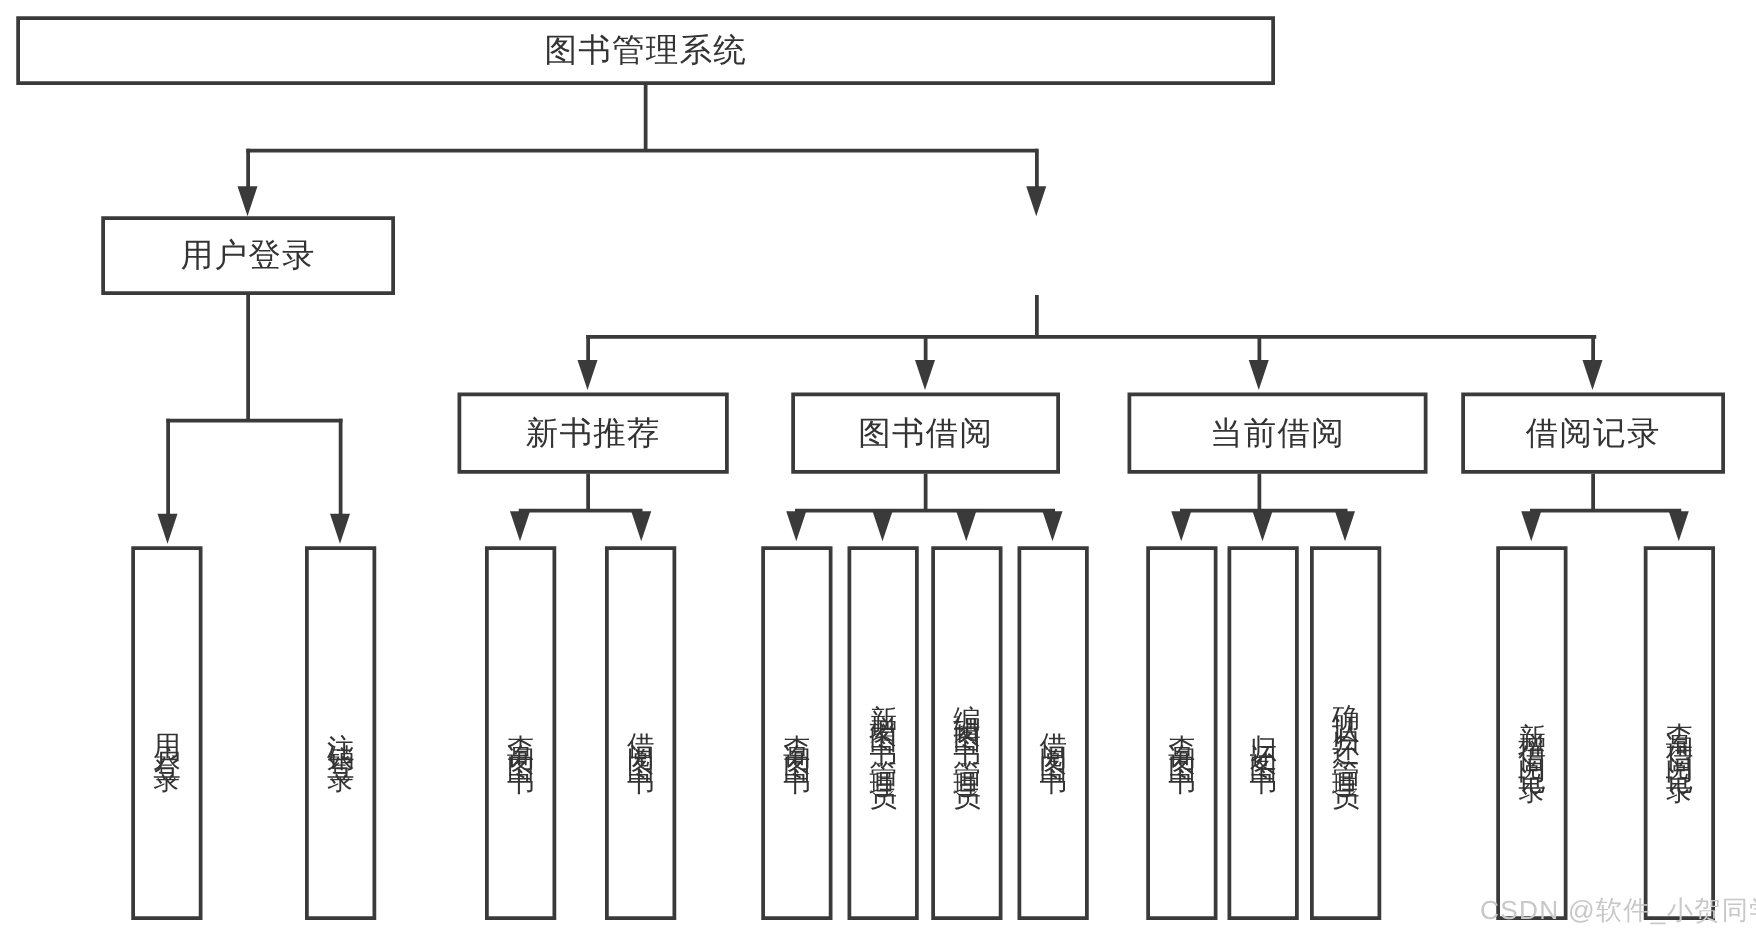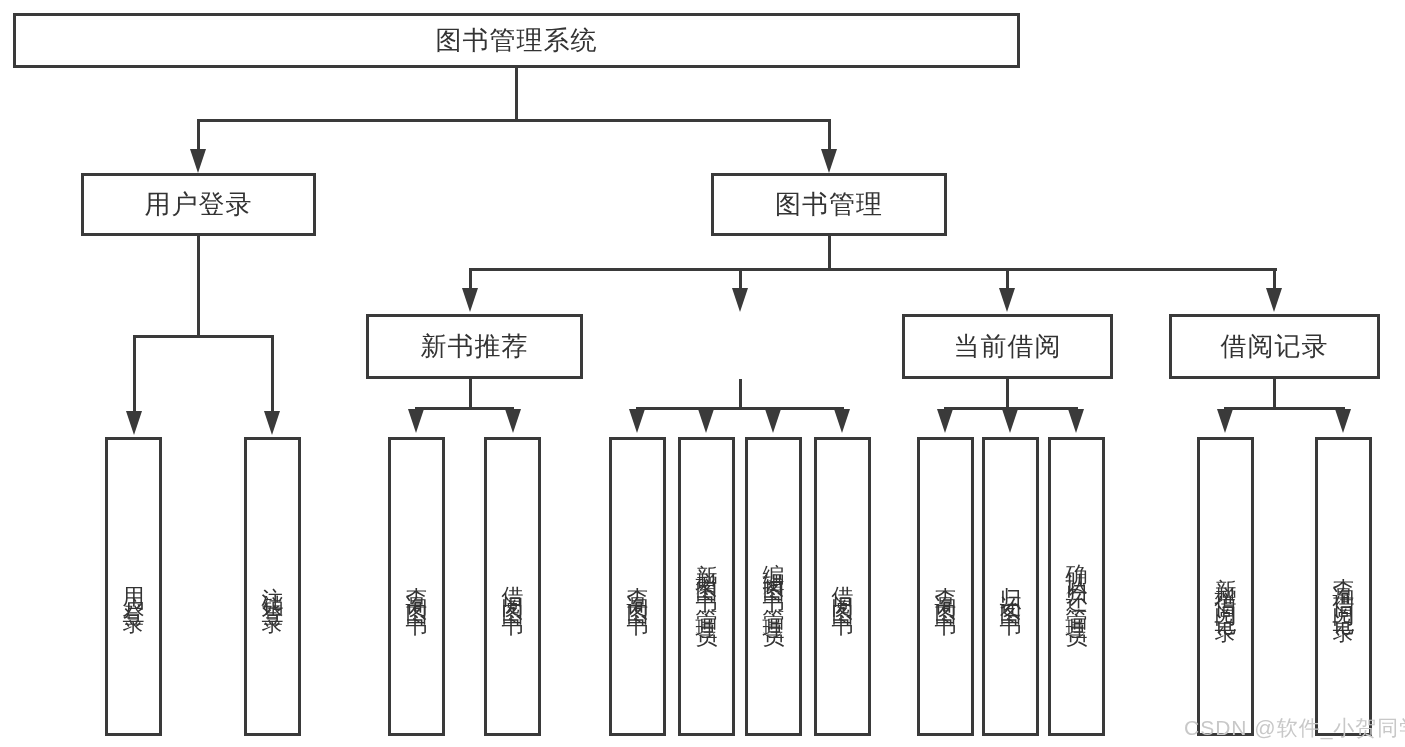--- a/index.html
+++ b/index.html
@@ -65,21 +65,21 @@
     z-index: 5;
   }
 
   
   .b-root { left: 13px;  top: 13px;  width: 1007px; height: 55px; }
   .b-l2a  { left: 81px;  top: 173px; width: 235px;  height: 63px; }
   .b-l2b  { left: 711px; top: 173px; width: 236px;  height: 63px; }
 
   .b-l3a { left: 366px;  top: 314px; width: 217px; height: 65px; }
   .b-l3b { left: 633px;  top: 314px; width: 215px; height: 65px; }
-  .b-l3c { left: 902px;  top: 314px; width: 211px; height: 65px; }
+  .b-l3c { left: 902px;  top: 314px; width: 240px; height: 65px; }
   .b-l3d { left: 1169px; top: 314px; width: 211px; height: 65px; }
 
   .tall { top: 437px; width: 57px; height: 299px; }
   .b-c01 { left: 105px; }  .b-c02 { left: 244px; }
   .b-c11 { left: 388px; }  .b-c12 { left: 484px; }
   .b-c21 { left: 609px; }  .b-c22 { left: 678px; }
   .b-c23 { left: 745px; }  .b-c24 { left: 814px; }
   .b-c31 { left: 917px; }  .b-c32 { left: 982px; }  .b-c33 { left: 1048px; }
   .b-c41 { left: 1197px; } .b-c42 { left: 1315px; }
 </style>
@@ -91,41 +91,41 @@
   <div class="box h b-root">图书管理系统</div>
 
   <div class="vline" style="left:515px; top:68px; height:52px;"></div>
   <div class="hline" style="left:197px; top:119px; width:633px;"></div>
   <div class="vline" style="left:197px; top:119px; height:33px;"></div>
   <div class="vline" style="left:828px; top:119px; height:33px;"></div>
   <div class="arrow" style="left:190px; top:149px;"></div>
   <div class="arrow" style="left:821px; top:149px;"></div>
 
   <div class="box h b-l2a">用户登录</div>
-  <div class="box h b-l2b">图书管理</div>
 
   <div class="vline" style="left:197px; top:236px; height:101px;"></div>
   <div class="hline" style="left:133px; top:335px; width:141px;"></div>
   <div class="vline" style="left:133px; top:335px; height:78px;"></div>
   <div class="vline" style="left:271px; top:335px; height:78px;"></div>
   <div class="arrow" style="left:126px; top:411px;"></div>
   <div class="arrow" style="left:264px; top:411px;"></div>
 
   <div class="vline" style="left:828px; top:236px; height:34px;"></div>
   <div class="hline" style="left:469px; top:268px; width:808px;"></div>
   <div class="vline" style="left:469px; top:268px; height:22px;"></div>
   <div class="vline" style="left:739px; top:268px; height:22px;"></div>
   <div class="vline" style="left:1006px; top:268px; height:22px;"></div>
   <div class="vline" style="left:1273px; top:268px; height:22px;"></div>
   <div class="arrow" style="left:462px; top:288px;"></div>
   <div class="arrow" style="left:732px; top:288px;"></div>
   <div class="arrow" style="left:999px; top:288px;"></div>
   <div class="arrow" style="left:1266px; top:288px;"></div>
 
   <div class="box h b-l3a">新书推荐</div>
+  <div class="box h b-l3b">图书借阅</div>
   <div class="box h b-l3c">当前借阅</div>
   <div class="box h b-l3d">借阅记录</div>
 
   <div class="vline" style="left:469px; top:379px; height:30px;"></div>
   <div class="hline" style="left:415px; top:407px; width:99px;"></div>
   <div class="arrow" style="left:408px; top:409px;"></div>
   <div class="arrow" style="left:505px; top:409px;"></div>
 
   <div class="vline" style="left:739px; top:379px; height:30px;"></div>
   <div class="hline" style="left:636px; top:407px; width:208px;"></div>

